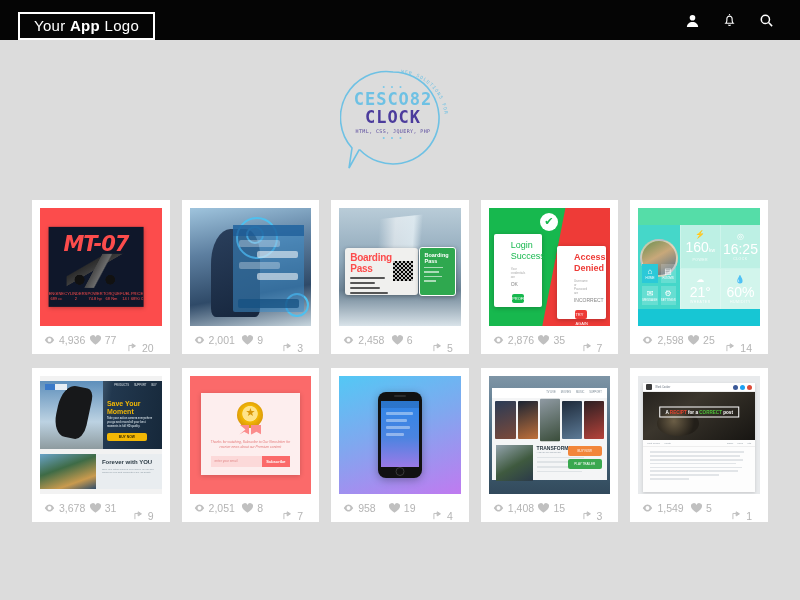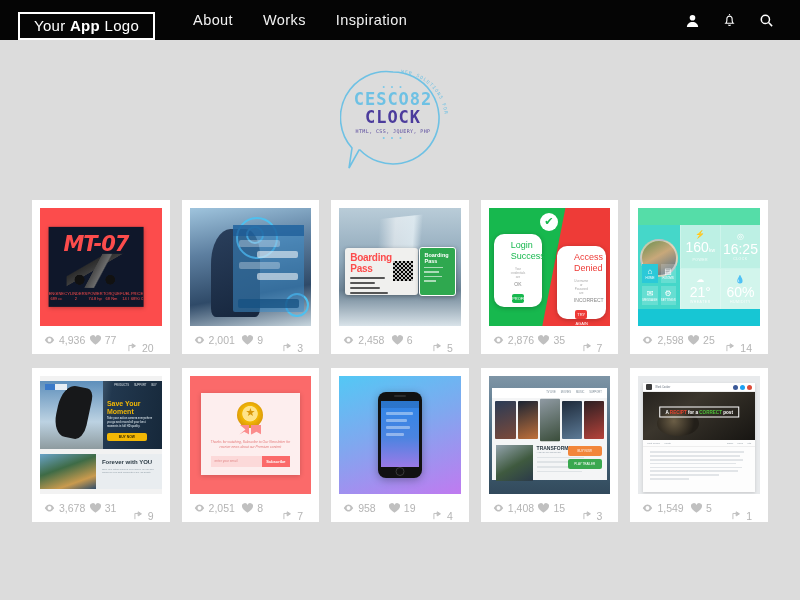--- a/index.html
+++ b/index.html
@@ -178,28 +178,28 @@
     background: #17b84e;
     clip-path: polygon(0 0, 63% 0, 44% 100%, 0 100%);
   }
   .c4-check {
     position: absolute; left: 42%; top: 4%; width: 18px; height: 18px;
     border-radius: 50%; background: #fff;
     display: flex; align-items: center; justify-content: center;
     color: #17b84e; font-size: 11px;
   }
   .c4-m {
-    position: absolute; background: #fff; border-radius: 10px;
-    box-shadow: 0 1px 5px rgba(0,0,0,.25); text-align: center; padding: 6px 17px;
+    position: absolute; background: #fff; border-radius: 2px;
+    box-shadow: 0 1px 5px rgba(0,0,0,.25); text-align: left; padding: 6px 17px;
   }
   .c4-m1 { left: 4%; top: 22%; width: 40%; height: 62%; }
   .c4-m2 { right: 4%; top: 32%; width: 40%; height: 62%; }
   .c4-m h4 { font-size: 9px; line-height: 11px; font-weight: normal; }
   .c4-m1 h4 { color: #17b84e; }
-  .c4-m2 h4 { color: #ee3b37; }
+  .c4-m2 h4 { color: #ee3b37; font-weight: bold; }
   .c4-m p { font-size: 3px; color: #aaa; margin-top: 5px; }
   .c4-m .big { font-size: 5px; color: #888; margin-top: 2px; }
   .c4-btn {
     margin: 7px auto 0; width: 80%; height: 9px; border-radius: 2px;
     font-size: 4px; color: #fff; line-height: 9px;
   }
   .c4-m1 .c4-btn { background: #17b84e; }
   .c4-m2 .c4-btn { background: #ee3b37; }
 
   
@@ -404,25 +404,20 @@
   .c10-body { padding: 4px 7px; }
   .c10-body .ln { height: 1.7px; background: #e2e5e8; margin-bottom: 2.2px; }
 </style>
 </head>
 <body>
 
 <div class="topbar">
   <div class="logo-box">
     <span>Your </span><b>App</b><span> Logo</span>
   </div>
-  <nav class="nav">
-    <span class="nav-item">About</span>
-    <span class="nav-item">Works</span>
-    <span class="nav-item">Inspiration</span>
-  </nav>
   <div class="icons">
     <span>
       <svg width="15" height="15" viewBox="0 0 16 16" fill="#fff">
           <circle cx="8" cy="5" r="3"></circle>
           <path d="M2 15c0-3.3 2.7-5.5 6-5.5s6 2.2 6 5.5z"></path>
         </svg>
     </span>
     <span>
       <svg width="15" height="16" viewBox="0 0 16 17" fill="none" stroke="#fff" stroke-width="1.2">
           <path d="M4 12h8c-1-1-1.2-1.8-1.2-3.2V7.2A2.8 2.8 0 0 0 8 4.4a2.8 2.8 0 0 0-2.8 2.8v1.6C5.2 10.2 5 11 4 12z"></path>

